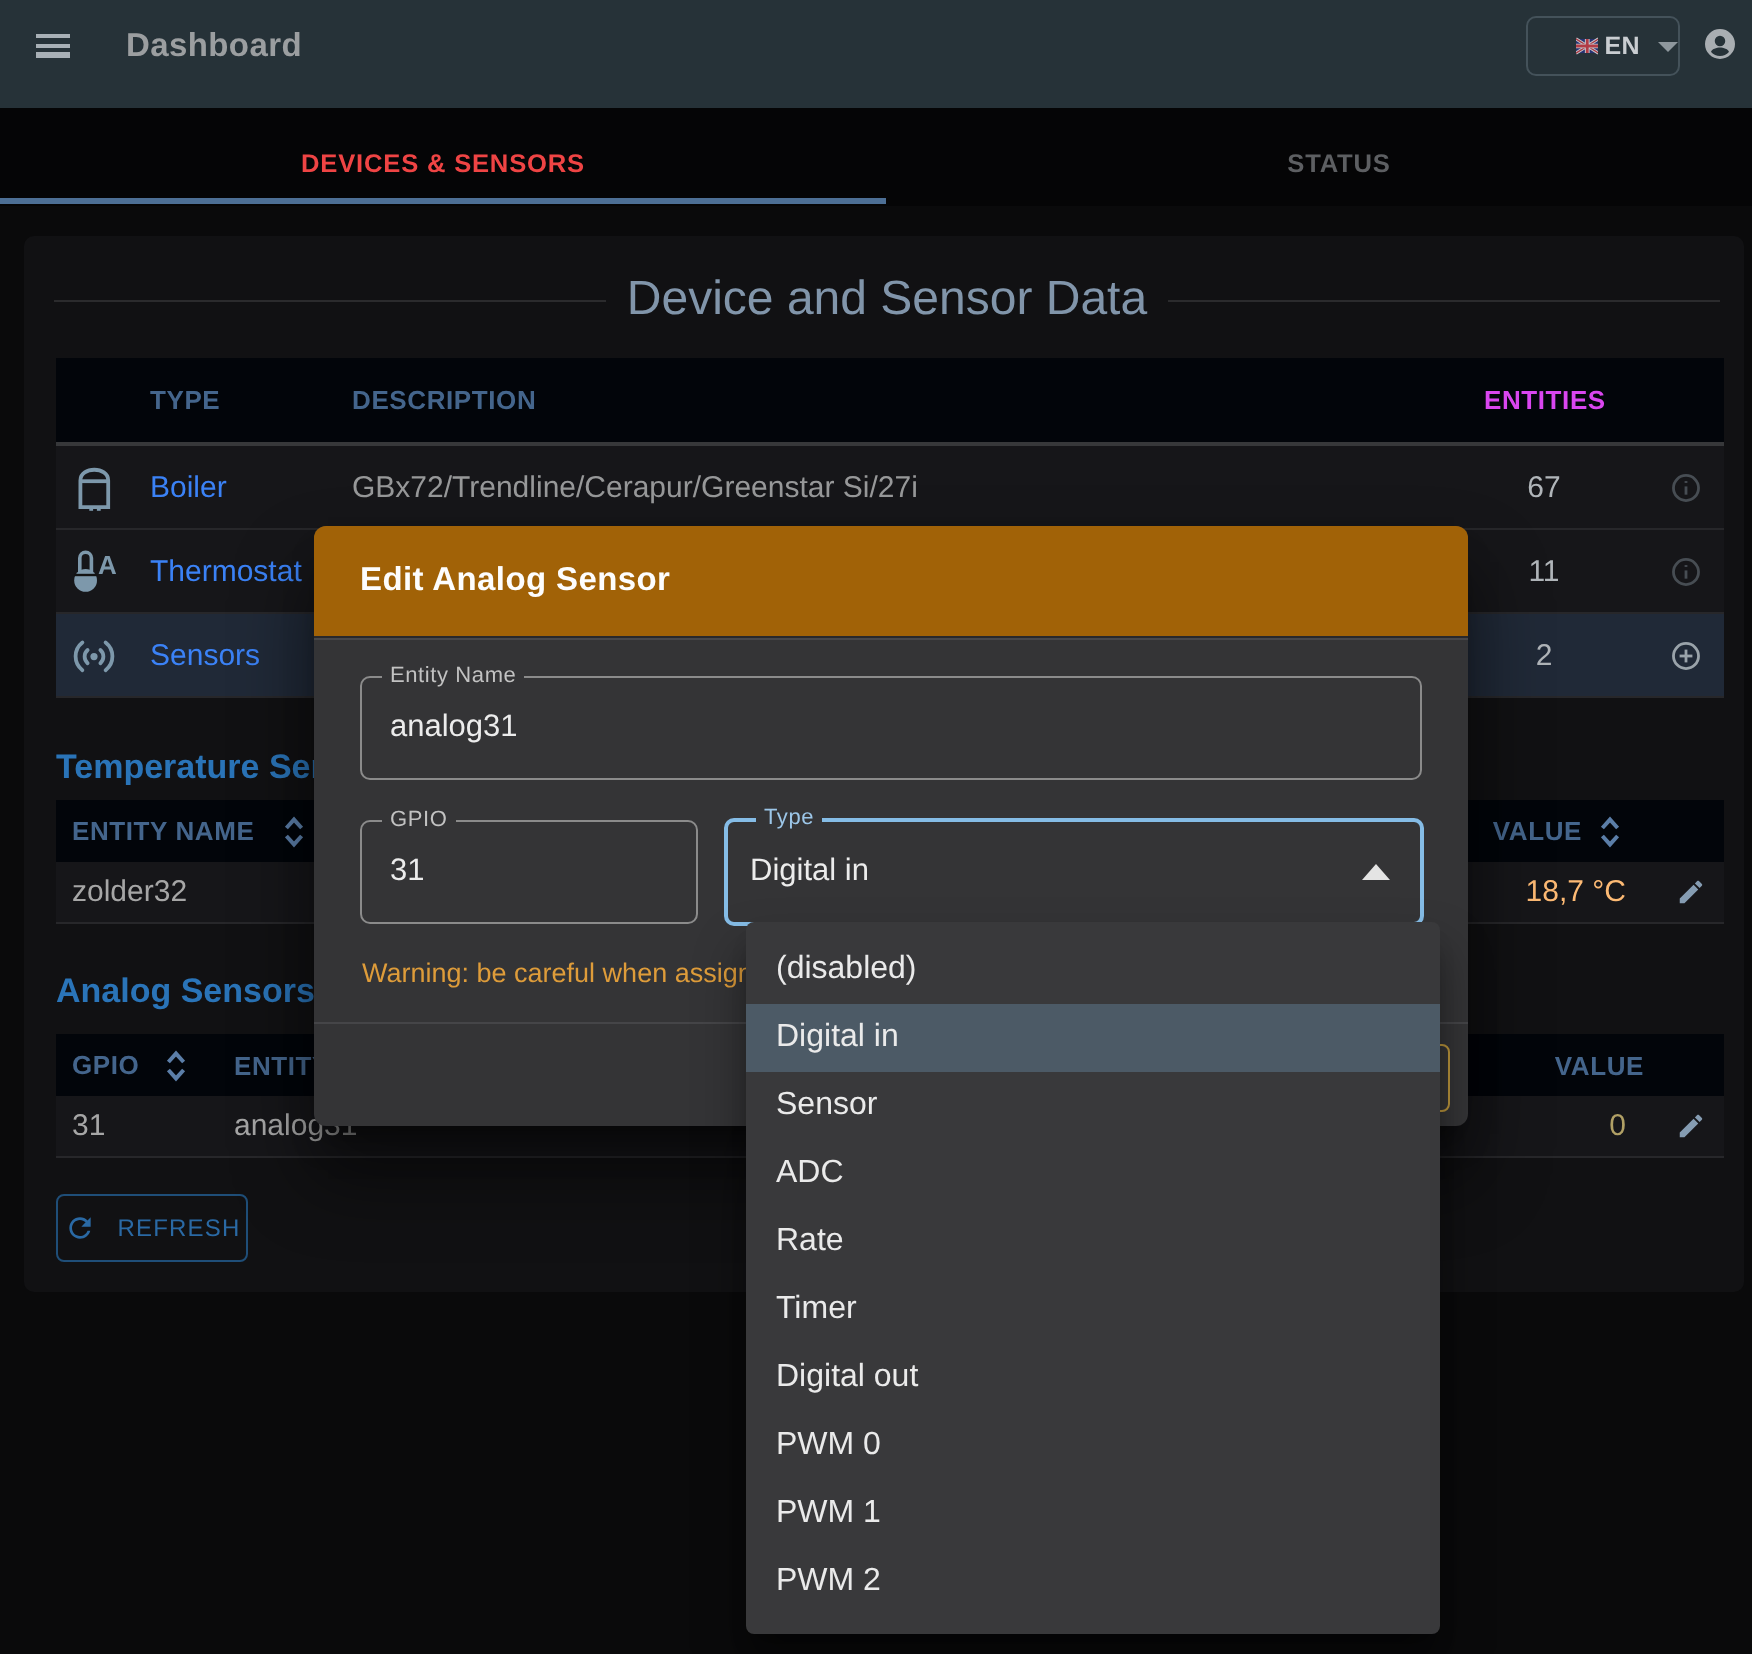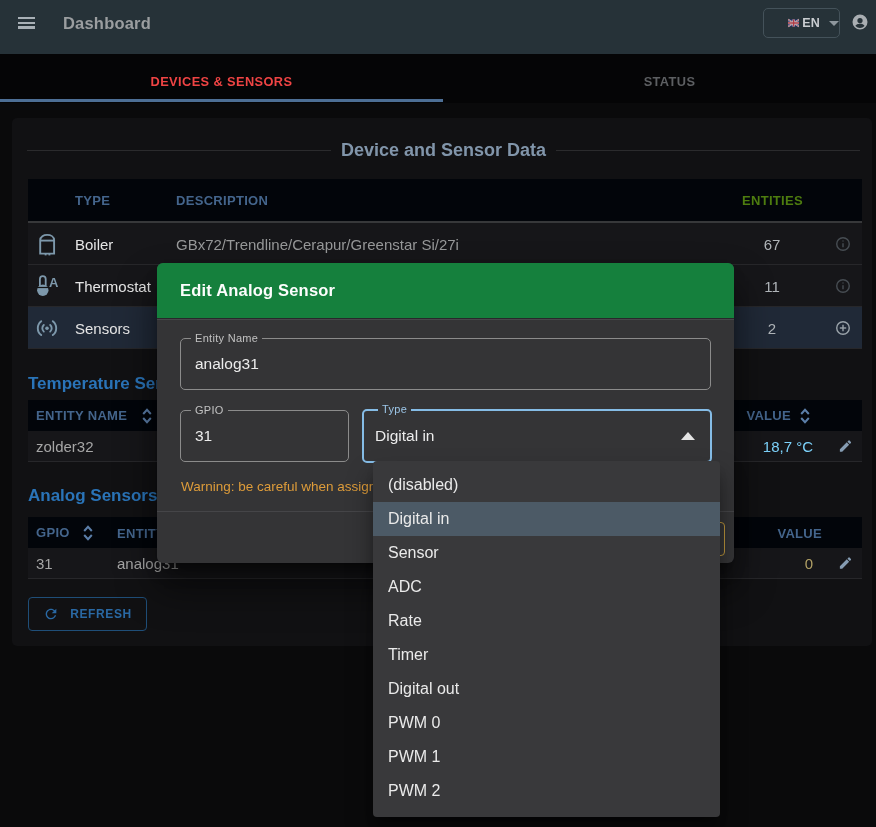--- a/index.html
+++ b/index.html
@@ -16,50 +16,50 @@
   .avatar { position:absolute; left:851px; top:13px; }
 
   
   .tabbar { position:absolute; top:54px; left:0; width:876px; height:49px; background:#050506; }
   .tab1 { position:absolute; top:20px; left:0; width:443px; text-align:center; font-size:12.8px; font-weight:700; letter-spacing:0.4px; color:#ef4444; }
   .tab2 { position:absolute; top:20px; left:528px; width:283px; text-align:center; font-size:12.8px; font-weight:700; letter-spacing:0.4px; color:#5d5f62; }
   .tabline { position:absolute; top:45px; left:0; width:443px; height:3px; background:#4d6f95; }
 
   
   .card { position:absolute; left:12px; top:118px; width:860px; height:528px; background:#111113; border-radius:5px; }
-  .cardtitle { position:absolute; left:15px; top:22px; width:833px; display:flex; align-items:center; color:#8195aa; font-size:18px; font-weight:700; line-height:20px; }
+  .cardtitle { position:absolute; left:15px; top:22px; width:833px; display:flex; align-items:center; color:#8195aa; font-size:24px; font-weight:400; line-height:20px; }
   .cardtitle:before, .cardtitle:after { content:""; flex:1; height:1px; background:#2b2b2d; }
   .cardtitle:before { margin-right:10px; }
   .cardtitle:after { margin-left:10px; }
 
   
   .thead { background:#02050a; color:#44658c; font-size:13px; font-weight:700; letter-spacing:0.3px; }
   .t1 { position:absolute; left:16px; top:61px; width:834px; }
   .t1 .thead { position:relative; height:44px; border-bottom:2px solid #37383a; }
   .t1 .row { position:relative; height:42px; border-bottom:1px solid #27272a; font-size:15px; background:#161619; }
   .t1 .row.hl { background:#202937; }
   .cell { position:absolute; top:50%; transform:translateY(-50%); }
   .icn { position:absolute; left:7px; top:50%; transform:translateY(-50%); width:24px; height:24px; }
-  .typecol { left:47px; color:#e5e5e5; }
+  .typecol { left:47px; color:#3b82f6; }
   .desccol { left:148px; color:#979899; }
   .entcol { left:714px; width:60px; text-align:center; color:#b0b5b9; }
   .infocol { left:807px; width:16px; height:16px; }
 
   .sechead { position:absolute; left:16px; color:#2a74b8; font-size:17px; font-weight:700; }
   .t2 { position:absolute; left:16px; width:834px; }
   .t2 .thead { position:relative; height:31px; }
   .t2 .row { position:relative; height:31px; border-bottom:1px solid #27272a; font-size:15px; color:#a6a6a6; background:#161619; }
   .sorticn { display:inline-block; vertical-align:-4px; margin-left:6px; }
 
-  .refresh { position:absolute; left:16px; top:479px; width:119px; height:34px; border:1px solid #1f4e78; border-radius:4px; display:flex; align-items:center; justify-content:center; color:#2a69a4; font-size:12px; font-weight:700; letter-spacing:0.6px; }
+  .refresh { position:absolute; left:16px; top:479px; width:96px; height:34px; border:1px solid #1f4e78; border-radius:4px; display:flex; align-items:center; justify-content:center; color:#2a69a4; font-size:12px; font-weight:400; letter-spacing:0.6px; }
   .refresh svg { margin-right:11px; }
 
   
   .dialog { position:absolute; left:157px; top:263px; width:577px; height:300px; background:#343436; border-radius:6px; box-shadow:0 11px 15px -7px rgba(0,0,0,.5), 0 24px 38px 3px rgba(0,0,0,.45); }
-  .dlg-head { position:absolute; left:0; top:0; width:100%; height:56px; background:#15803d; border-bottom:1px solid #28282b; box-shadow:0 1px 0 #47474a; border-radius:6px 6px 0 0; }
+  .dlg-head { position:absolute; left:0; top:0; width:100%; height:56px; background:#a16207; border-bottom:1px solid #28282b; box-shadow:0 1px 0 #47474a; border-radius:6px 6px 0 0; }
   .dlg-title { position:absolute; left:23px; top:18px; font-size:16.5px; font-weight:700; color:#fdfdfd; letter-spacing:0.2px; }
   .field { position:absolute; border:1px solid #8b8b8b; border-radius:5px; }
   .field .lbl { position:absolute; top:-7px; left:10px; padding:0 4px; background:#343436; font-size:11px; color:#c2c2c2; letter-spacing:0.3px; }
   .field .val { position:absolute; left:14px; top:16px; font-size:15.5px; color:#ececec; }
   .f-entity { left:23px; top:75px; width:531px; height:52px; }
   .f-gpio { left:23px; top:147px; width:169px; height:52px; }
   .f-type { left:205px; top:146px; width:350px; height:54px; border:2px solid #85bce6; }
   .f-type .lbl { color:#9cc6e8; background:#343436; top:-8px; left:14px; }
   .f-type .val { top:16px; left:11px; }
   .uparrow { position:absolute; right:15px; top:21px; width:0; height:0; border-left:7px solid transparent; border-right:7px solid transparent; border-bottom:8px solid #e4e4e4; }
@@ -108,21 +108,21 @@
   <div class="tabline"></div>
 </div>
 
 <div class="card">
   <div class="cardtitle">Device and Sensor Data</div>
 
   <div class="t1">
     <div class="thead">
       <span class="cell typecol" style="color:#44658c;">TYPE</span>
       <span class="cell desccol" style="color:#44658c;">DESCRIPTION</span>
-      <span class="cell entcol" style="color:#4d7c0f;">ENTITIES</span>
+      <span class="cell entcol" style="color:#d946ef;">ENTITIES</span>
     </div>
     <div class="row">
       <svg class="icn" viewBox="0 0 24 24" fill="none" stroke="#7d98ab" stroke-width="1.9">
           <path d="M5.2,21.6 V8.2 C5.2,1.1 19.1,1.1 19.1,8.2 V21.6 Z"></path>
           <line x1="5.2" y1="8.6" x2="19.1" y2="8.6"></line>
           <line x1="10.6" y1="21.6" x2="10.6" y2="23.4"></line>
           <line x1="14.4" y1="21.6" x2="14.4" y2="23.4"></line>
         </svg>
       <span class="cell typecol">Boiler</span>
       <span class="cell desccol">GBx72/Trendline/Cerapur/Greenstar Si/27i</span>
@@ -173,21 +173,21 @@
             <path d="M4.2,6 L8,1.8 L11.8,6"></path>
             <path d="M4.2,10 L8,14.2 L11.8,10"></path>
           </svg></span>
         <span class="cell" style="right:49px;">VALUE<svg class="sorticn" width="16" height="16" viewBox="0 0 16 16" fill="none" stroke="#5b7ea8" stroke-width="2">
             <path d="M4.2,6 L8,1.8 L11.8,6"></path>
             <path d="M4.2,10 L8,14.2 L11.8,10"></path>
           </svg></span>
       </div>
     <div class="row">
         <span class="cell" style="left:8px;">zolder32</span>
-        <span class="cell" style="right:49px; color:#7dd3fc;">18,7 °C</span>
+        <span class="cell" style="right:49px; color:#fdba74;">18,7 °C</span>
         <svg class="cell" style="right:9px;" width="15" height="15" viewBox="0 0 24 24">
           <path fill="#859cb2" d="M3,17.25V21h3.75L17.81,9.94l-3.75-3.75L3,17.25M20.71,7.04c0.39-0.39,0.39-1.02,0-1.41l-2.34-2.34c-0.39-0.39-1.02-0.39-1.41,0l-1.83,1.83l3.75,3.75L20.71,7.04z"></path>
         </svg>
       </div>
   </div>
 
   <div class="sechead" style="top:368px;">Analog Sensors</div>
   <div class="t2" style="top:399px;">
     <div class="thead">
         <span class="cell" style="left:8px;">GPIO<svg class="sorticn" style="margin-left:10px;" width="16" height="16" viewBox="0 0 16 16" fill="none" stroke="#5b7ea8" stroke-width="2">

